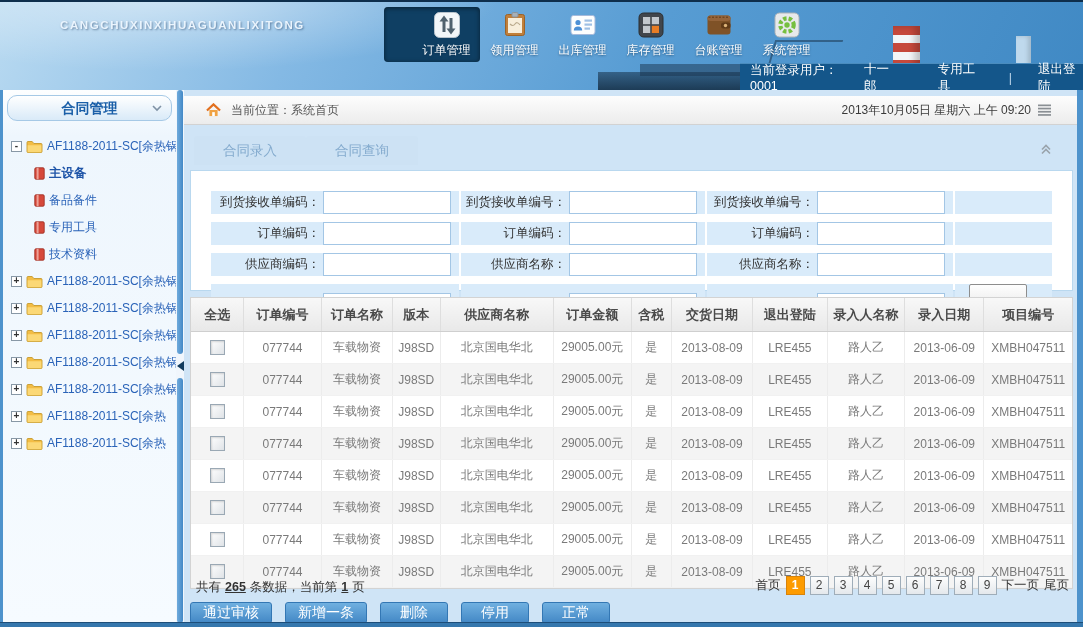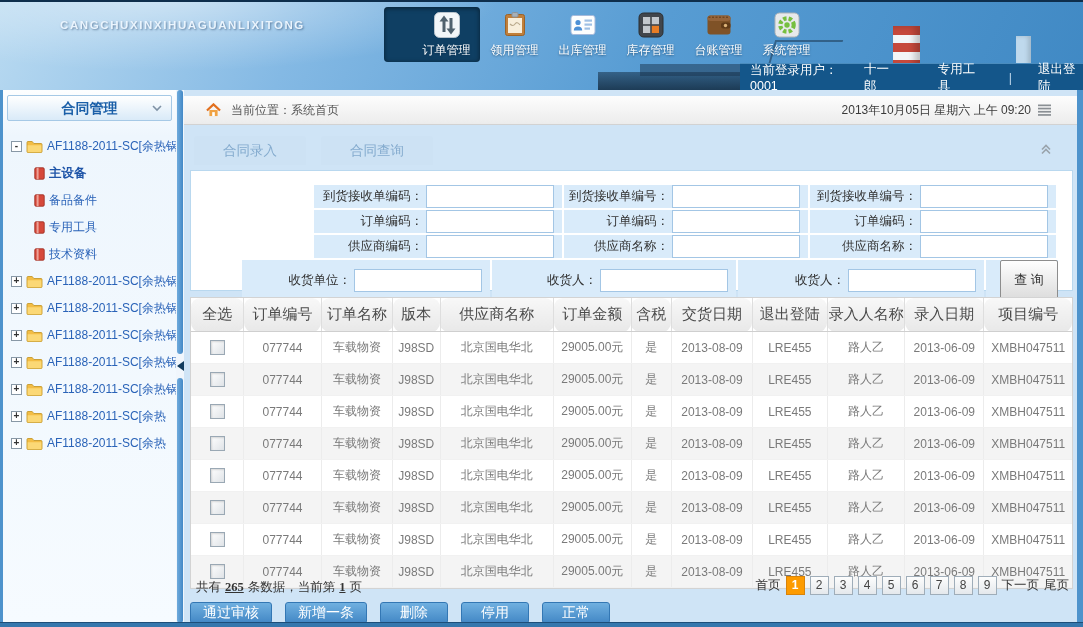--- a/index.html
+++ b/index.html
@@ -39,21 +39,21 @@
   .ub-sep{margin-left:26px;color:#bcd6ea;}
   .ub-link.logout{margin-left:26px;}
   
   .left-strip{position:absolute;left:0;top:90px;width:3px;bottom:0;background:#4e93cc;}
   .right-strip{position:absolute;right:0;top:90px;width:6px;bottom:0;background:#4e93cc;}
   .bottom-strip{position:absolute;left:0;right:0;bottom:0;height:4px;background:#3577ad;border-top:1px solid #1d4e79;}
   
   .sidebar{position:absolute;left:3px;top:90px;width:173px;bottom:4px;
            background:linear-gradient(180deg,#fdfeff,#eef6fd 46px,#f6fbff);}
   .sb-head{margin:5px 4px 2px;height:24px;line-height:24px;background:linear-gradient(180deg,#ffffff,#d9eaf8);
-           border:1px solid #a6c9e6;border-radius:2px;text-align:center;font-size:14px;font-weight:bold;
+           border:1px solid #a6c9e6;border-radius:10px;text-align:center;font-size:14px;font-weight:bold;
            color:#1a5fa8;position:relative;cursor:pointer;}
   .sb-head .chev{position:absolute;right:8px;top:8px;line-height:0;}
   .tree{padding:10px 0 0 8px;}
   .tree-row{display:flex;align-items:center;height:27px;cursor:pointer;}
   .expander{width:11px;height:11px;box-sizing:border-box;border:1px solid #8898a6;background:#fff;
             font-size:10px;line-height:8px;text-align:center;color:#333;margin-right:4px;flex:none;font-weight:bold;cursor:pointer;}
   .icn{display:inline-flex;margin-right:4px;flex:none;line-height:0;}
   .t-label{font-size:12px;color:#2a63b8;white-space:nowrap;overflow:hidden;}
   .tree-child{display:flex;align-items:center;height:27px;padding-left:23px;cursor:pointer;}
   .tree-child.bold .t-label{font-weight:bold;color:#1f55a8;font-size:12.5px;}
@@ -63,53 +63,53 @@
   .sp-mid{height:24px;display:flex;align-items:center;justify-content:center;}
   .sp-arrow{width:0;height:0;border-top:5px solid transparent;border-bottom:5px solid transparent;
             border-right:7px solid #123c5e;cursor:pointer;}
   .sp-bot{width:6px;flex:1;background:linear-gradient(90deg,#6fabdc,#4388c6);border-radius:3px;}
   
   .content{position:absolute;left:184px;top:90px;right:6px;bottom:4px;}
   .crumb{position:absolute;left:0;right:0;top:6px;height:29px;background:linear-gradient(180deg,#fdfdfd,#ececec);
          border-bottom:1px solid #d2d2d2;display:flex;align-items:center;padding:0 22px;box-sizing:border-box;}
   .crumb-left{display:flex;align-items:center;gap:6px;font-size:12px;color:#555;}
   .crumb-right{margin-left:auto;display:flex;align-items:center;gap:7px;font-size:12px;color:#3a3a3a;}
-  .tabs{position:absolute;left:10px;top:46px;display:flex;gap:15px;}
+  .tabs{position:absolute;left:10px;top:46px;display:flex;gap:0;}
   .tab{width:112px;height:29px;line-height:29px;text-align:center;font-size:13.5px;border-radius:3px 3px 0 0;
        cursor:pointer;background:#cde2f4;color:#84abce;}
   .tab.active{background:linear-gradient(180deg,#2f7ac4,#1a539a);color:#fff;font-weight:bold;}
   .tabs-collapse{position:absolute;right:24px;top:52px;cursor:pointer;line-height:0;}
   
   .form-panel{position:absolute;left:6px;right:4px;top:80px;height:121px;background:#fff;
-              border:1px solid #b9d8ef;padding:14px;box-sizing:border-box;display:flex;flex-direction:column;gap:2px;align-items:flex-end;}
+              border:1px solid #b9d8ef;padding:20px;box-sizing:border-box;display:flex;flex-direction:column;gap:8px;}
   .f-row{flex:1;display:flex;gap:2px;}
   .f-cell{background:#d9ebfa;display:flex;align-items:center;}
   .f-cell.c0{width:248px;flex:none;}
   .f-cell.c1{width:244px;flex:none;}
   .f-cell.c2{width:246px;flex:none;}
   .f-cell.c3{flex:1;}
   .f-label{flex:1;text-align:right;font-size:12.5px;color:#333;padding-right:3px;white-space:nowrap;}
   .f-input{width:122px;height:19px;border:1px solid #a3c6e5;background:#fff;margin-right:8px;flex:none;outline:none;font-size:12px;}
   .btn-query{margin-left:14px;width:58px;height:40px;background:linear-gradient(180deg,#fefefe,#dcdcdc);
              border:1px solid #8d8d8d;border-radius:2px;font-size:13px;color:#333;cursor:pointer;}
   
   .table-wrap{position:absolute;left:6px;right:4px;top:207px;background:#fff;border:1px solid #d3d3d3;}
   .data-table{width:100%;border-collapse:collapse;table-layout:fixed;}
   .data-table th{height:31px;background:linear-gradient(180deg,#f8f8f8,#e8e8e8);border-bottom:1px solid #cfcfcf;
-                 border-right:1px solid #dedede;font-size:15px;color:#4a4a4a;font-weight:normal;white-space:nowrap;overflow:hidden;border-radius:9px;}
+                 border-right:1px solid #dedede;font-size:13px;color:#4a4a4a;font-weight:bold;white-space:nowrap;overflow:hidden;}
   .data-table td{height:29px;text-align:center;font-size:12px;color:#7a7a7a;border-right:1px solid #ececec;
                  border-bottom:1px solid #f1f1f1;white-space:nowrap;overflow:hidden;}
   .data-table th:last-child,.data-table td:last-child{border-right:none;}
   .data-table tr.alt td{background:#f4f4f4;}
   .checkbox{display:inline-block;width:13px;height:13px;border:1px solid #9aa8b4;
             background:linear-gradient(135deg,#fefefe,#dfe3e7);box-shadow:inset 1px 1px 2px rgba(0,0,0,.14);
             vertical-align:middle;cursor:pointer;}
   
   .foot-info{position:absolute;left:12px;top:489px;font-size:12.5px;color:#333;}
-  .foot-info .u{text-decoration:underline;font-weight:bold;margin:4px 4px;font-family:Liberation Serif, serif;}
+  .foot-info .u{text-decoration:underline;font-weight:bold;margin:4px 4px;}
   .pagination{position:absolute;right:8px;top:486px;display:flex;align-items:center;gap:5px;font-size:12.5px;color:#333;}
   .pg-box{width:17px;height:17px;line-height:17px;text-align:center;border:1px solid #9fadb9;
           background:linear-gradient(180deg,#fdfdfd,#e4e8ec);font-size:12px;color:#444;cursor:pointer;}
   .pg-box.on{background:#fd9b00;border-color:#d8830a;color:#fff;font-weight:bold;}
   .pg-text{cursor:pointer;}
   .action-buttons{position:absolute;left:6px;top:512px;display:flex;gap:13px;}
   .act-btn{min-width:68px;height:22px;padding:0 12px;background:linear-gradient(180deg,#70b0e0,#4287c5);
            border:1px solid #3377b4;border-radius:3px;color:#fff;font-size:14px;cursor:pointer;}
 </style>
 </head>

